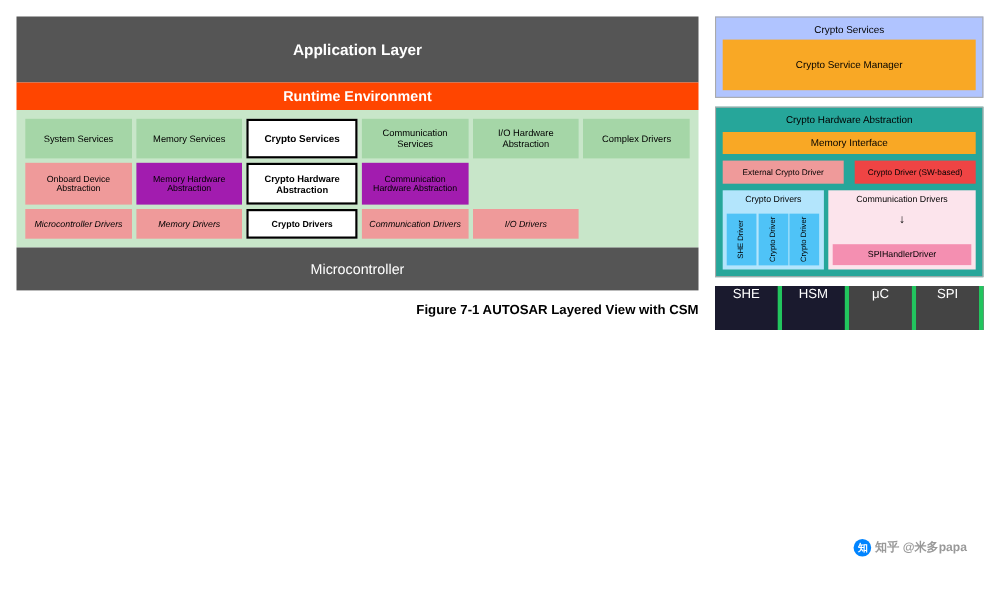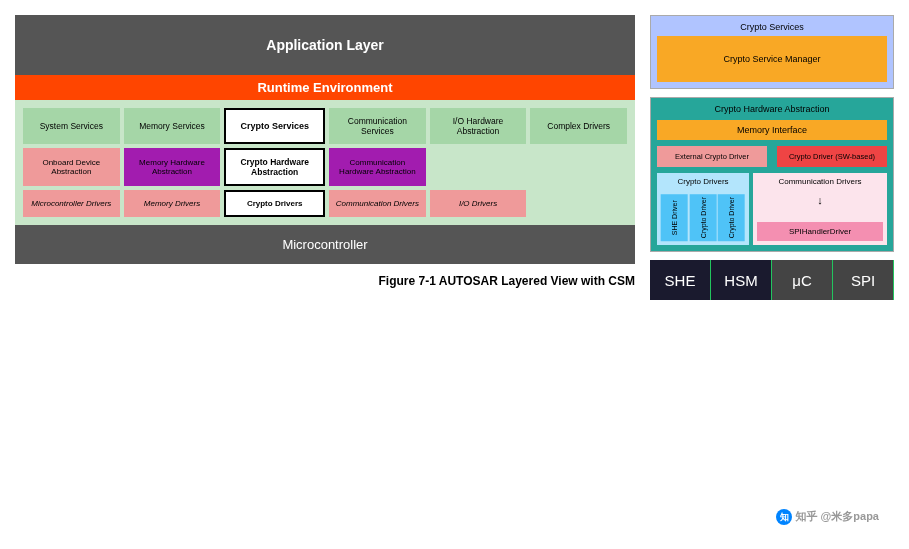--- a/index.html
+++ b/index.html
@@ -142,38 +142,37 @@
     .bottom-hw-row {
       background: #333;
       display: flex;
       flex-direction: row;
       height: 40px;
     }
 
     .hw-item {
       flex: 1;
       display: flex;
-      align-items: center;
-      justify-content: center;
-      font-size: 15px;
+      justify-content: center;
+      font-size: 12px;
       color: #fff;
-      border-right: 1px solid #22c55e;
+      border-right: 4px solid #22c55e;
     }
 
     .hw-item.dark {
       background: #1a1a2e;
     }
 
     .hw-item.gray {
       background: #444;
     }
 
     .watermark {
       position: absolute;
-      bottom: 24px;
+      bottom: 43px;
       right: 30px;
       font-size: 11px;
       color: #999;
       font-weight: bold;
     }
 
     .zhihu-logo {
       display: inline-block;
       background: #0084ff;
       color: #fff;

